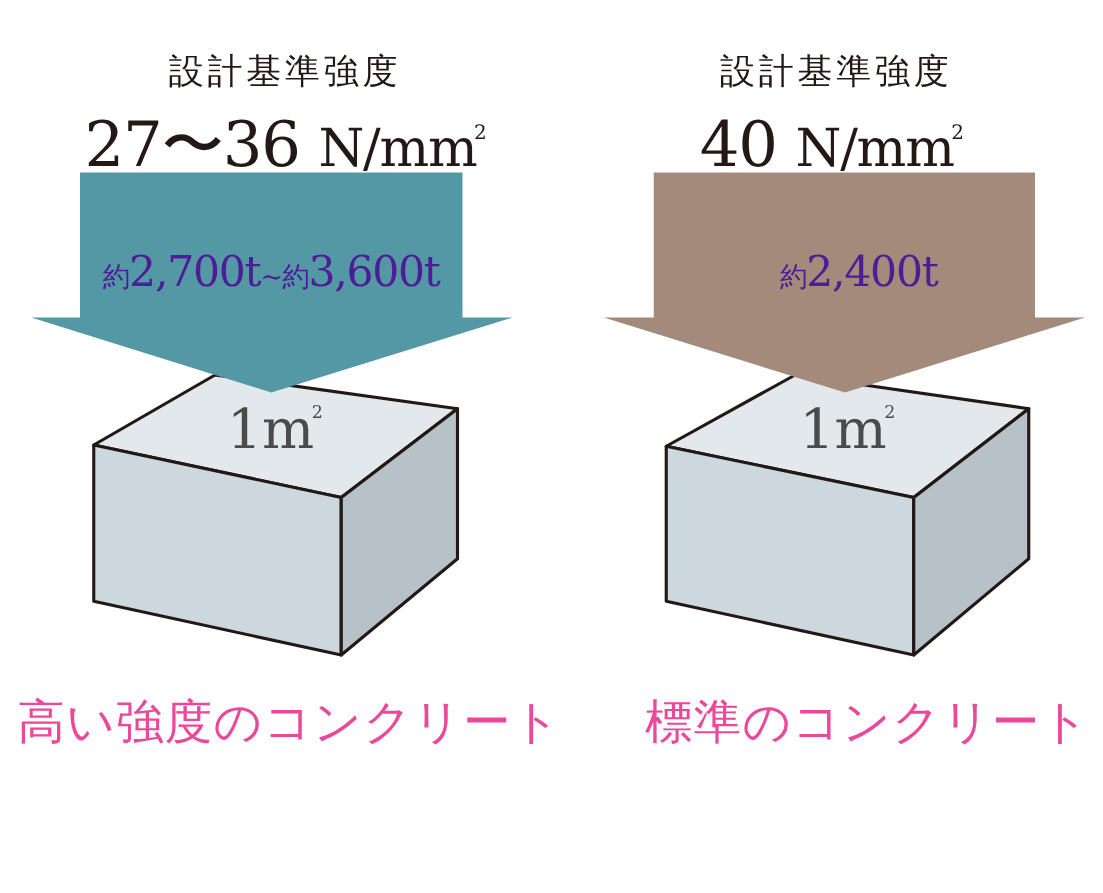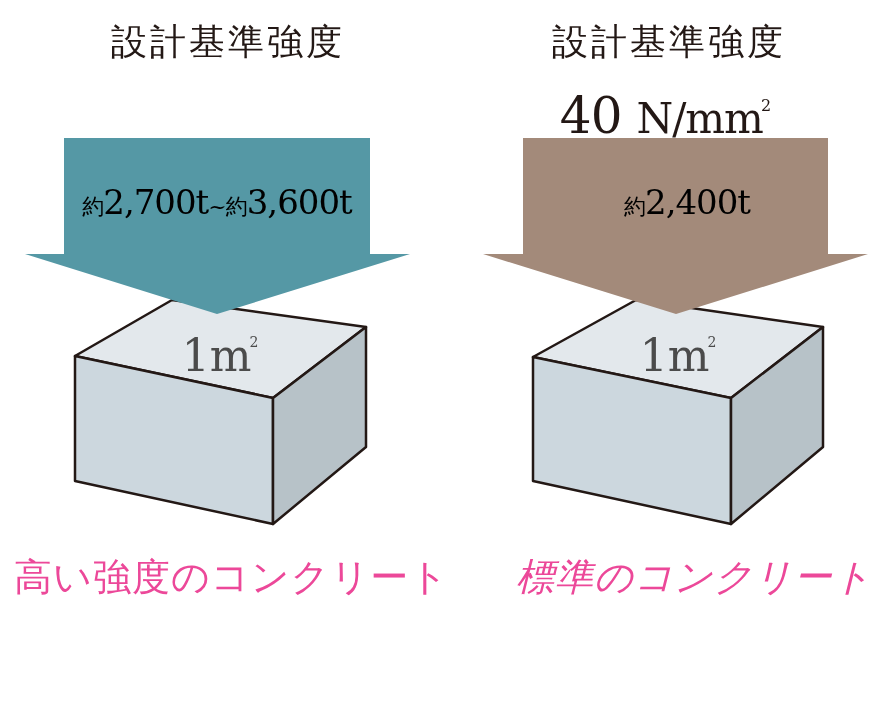--- a/index.html
+++ b/index.html
@@ -1,27 +1,27 @@
 <!DOCTYPE html>
 <html><head>
 <meta charset="utf-8">
 <style>
   html, body { margin:0; padding:0; background:#ffffff; }
   body { width:882px; height:714px; position:relative; overflow:hidden;
          font-family: "DejaVu Serif", "Liberation Serif", serif; color:#231815; }
   .panel { position:absolute; top:0; height:714px; }
   .label-top { position:absolute; left:0; width:100%; text-align:center; }
-  .title { top:18px; font-size:36px; letter-spacing:3px; color:#231815; }
+  .title { top:38px; font-size:28px; letter-spacing:3px; color:#231815; }
   .value { top:78px; font-size:50px; letter-spacing:-1px; color:#231815; line-height:56px; }
   .value .unit { font-size:42px; }
   .value sup { font-size:16px; vertical-align: 22px; margin-left:-2px; }
   svg.fig { position:absolute; left:0; top:0; }
-  .load { position:absolute; text-align:center; color:#000000; top:182px; font-size:34px; letter-spacing:-1px; }
+  .load { position:absolute; text-align:center; color:#4c1d95; top:198px; font-size:34px; letter-spacing:-1px; }
   .load .pre { font-size:22px; }
-  .area { position:absolute; text-align:center; color:#4b4b4b; top:318px; font-size:44px;margin-top:12px; }
+  .area { position:absolute; text-align:center; color:#4b4b4b; top:318px; font-size:44px; }
   .area sup { font-size:14px; vertical-align: 24px; margin-left:-2px; }
   .caption { position:absolute; top:552px; font-size:38px; color:#ec4899; letter-spacing:1px; white-space:nowrap; }
 </style>
 </head>
 <body>
 
 <svg class="fig" width="882" height="714">
 
   <g>
     <polygon points="75,356 172,300 366,327 273,398" fill="#e3e8ec" stroke="#231815" stroke-width="2.5" stroke-linejoin="round"></polygon>
@@ -35,20 +35,24 @@
     <polygon points="533,357 636,300 823,327 731,398" fill="#e3e8ec" stroke="#231815" stroke-width="2.5" stroke-linejoin="round"></polygon>
     <polygon points="533,357 731,398 731,524 533,481" fill="#ccd7de" stroke="#231815" stroke-width="2.5" stroke-linejoin="round"></polygon>
     <polygon points="731,398 823,327 823,447 731,524" fill="#b7c2c8" stroke="#231815" stroke-width="2.5" stroke-linejoin="round"></polygon>
   </g>
 
   <polygon points="523,138 828,138 828,254 868,254 676,314 483,254 523,254" fill="#a38a7a"></polygon>
 </svg>
 
 <div class="panel" style="left:0; width:440px;">
   <div class="label-top title" style="left:8px;">設計基準強度</div>
+  <div class="label-top value" style="left:8px;">
+    <span>27〜36</span>
+    <span class="unit">N/mm</span><sup>2</sup>
+  </div>
   <div class="load" style="left:64px; width:306px;">
     <span class="pre">約</span><span>2,700t</span><span class="pre">~</span><span class="pre">約</span><span>3,600t</span>
   </div>
   <div class="area" style="left:120px; width:200px;">
     <span>1</span><span>m</span><sup>2</sup>
   </div>
   <div class="caption" style="left:14px;">高い強度のコンクリート</div>
 </div>
 
 <div class="panel" style="left:440px; width:442px;">
@@ -56,14 +60,14 @@
   <div class="label-top value" style="left:4px;">
     <span>40</span>
     <span class="unit">N/mm</span><sup>2</sup>
   </div>
   <div class="load" style="left:83px; width:328px;">
     <span class="pre">約</span><span>2,400t</span>
   </div>
   <div class="area" style="left:138px; width:200px;">
     <span>1</span><span>m</span><sup>2</sup>
   </div>
-  <div class="caption" style="left:76px;font-style:italic;">標準のコンクリート</div>
+  <div class="caption" style="left:76px;">標準のコンクリート</div>
 </div>
 
 </body></html>

